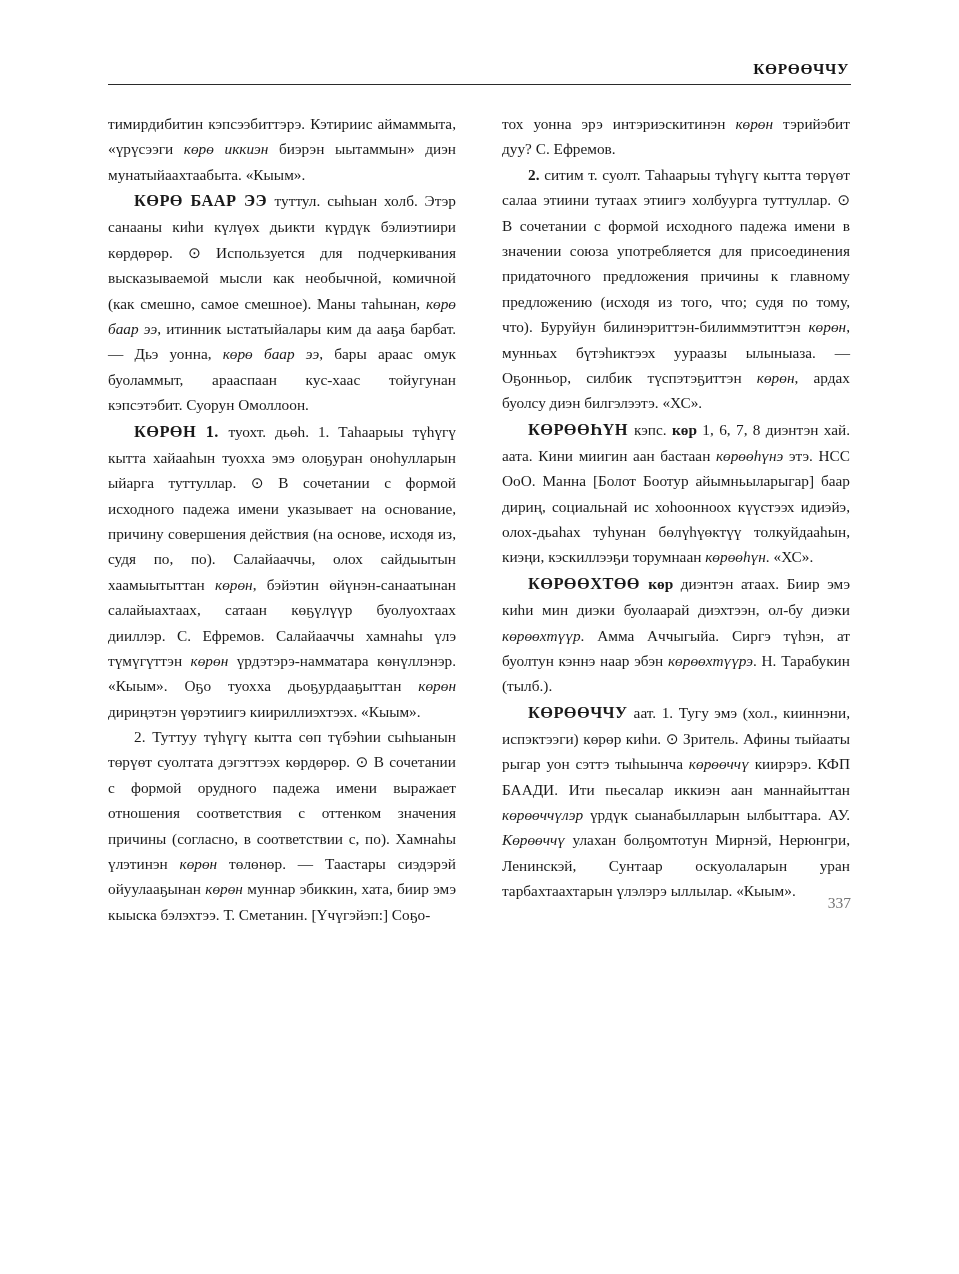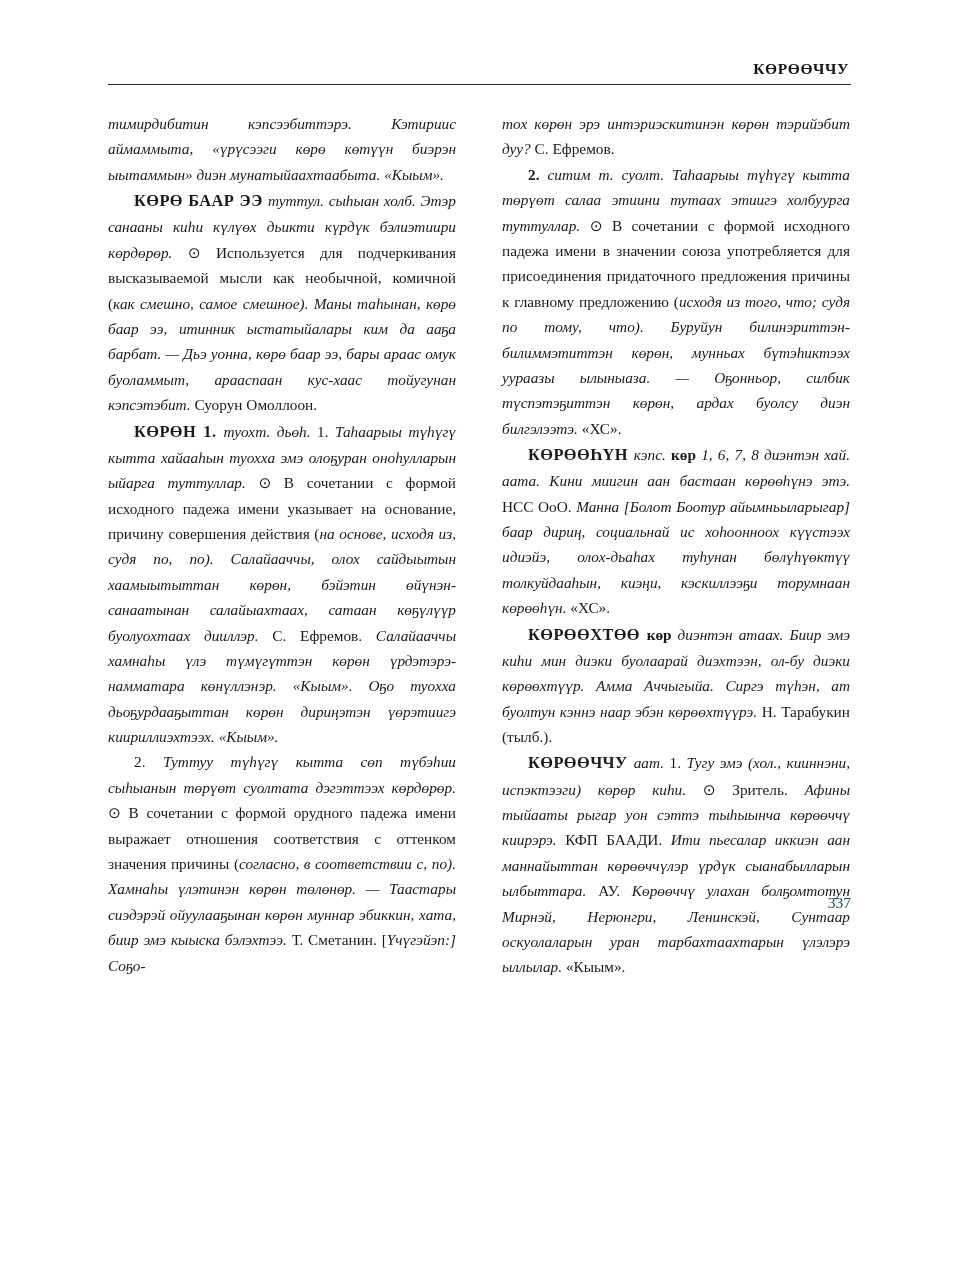--- a/index.html
+++ b/index.html
@@ -58,55 +58,54 @@
   .entry {
     font-weight: bold;
     font-family: "Liberation Serif", serif;
     font-size: 16.4px;
     letter-spacing: 0.4px;
   }
   .bold {
     font-weight: bold;
   }
   .it {
-    font-style: italic;
   }
   .ul {
     font-style: italic;
     text-underline-offset: 2px;
   }
   .sym {
     font-style: normal;
   }
   .pageno {
     position: absolute;
     right: 108px;
     bottom: 44px;
     font-size: 15.5px;
     font-family: "Liberation Serif", serif;
-    color: #0c4a6e;
+    color: #737373;
   }
 </style>
 </head>
 <body>
 
 <div class="page">
 
   <div class="running-head">КӨРӨӨЧЧУ</div>
   <hr class="head-rule">
 
   <div class="columns">
     <div class="col" id="col-left">
-        <div class="para noindent"><span class="it">тимирдибитин кэпсээбиттэрэ. Кэтириис аймаммыта, «үрүсээги </span><span class="ul">көрө көтүүн</span><span class="it"> биэрэн ыытаммын» диэн мунатыйаахтаабыта. «Кыым».</span></div>
+        <div class="para noindent"><span class="it">тимирдибитин кэпсээбиттэрэ. Кэтириис аймаммыта, «үрүсээги </span><span class="ul">көрө иккиэн</span><span class="it"> биэрэн ыытаммын» диэн мунатыйаахтаабыта. «Кыым».</span></div>
         <div class="para"><span class="entry">КӨРӨ БААР ЭЭ </span><span class="it">туттул. сыһыан холб. Этэр санааны киһи күлүөх дьикти күрдүк бэлиэтиири көрдөрөр. </span><span class="sym">⊙ </span><span>Используется для подчеркивания высказываемой мысли как необычной, комичной (</span><span class="it">как смешно, самое смешное). Маны таһынан, </span><span class="ul">көрө баар ээ</span><span class="it">, итинник ыстатыйалары ким да ааҕа барбат. — Дьэ уонна, </span><span class="ul">көрө баар ээ</span><span class="it">, бары араас омук буоламмыт, арааспаан кус-хаас тойугунан кэпсэтэбит. </span><span>Суорун Омоллоон.</span></div>
         <div class="para"><span class="entry">КӨРӨН 1. </span><span class="it">туохт. дьөһ. </span><span>1. </span><span class="it">Таһаарыы түһүгү кытта хайааһын туохха эмэ олоҕуран оноһулларын ыйарга туттуллар. </span><span class="sym">⊙ </span><span>В сочетании с формой исходного падежа имени указывает на основание, причину совершения действия (</span><span class="it">на основе, исходя из, судя по, по). Салайааччы, олох сайдыытын хаамыытыттан </span><span class="ul">көрөн</span><span class="it">, бэйэтин өйүнэн-санаатынан салайыахтаах, сатаан көҕүлүүр буолуохтаах дииллэр. </span><span>С. Ефремов. </span><span class="it">Салайааччы хамнаһы үлэ түмүгүттэн </span><span class="ul">көрөн</span><span class="it"> үрдэтэрэ-намматара көнүллэнэр. «Кыым». Оҕо туохха дьоҕурдааҕыттан </span><span class="ul">көрөн</span><span class="it"> дириңэтэн үөрэтиигэ киириллиэхтээх. «Кыым».</span></div>
         <div class="para"><span>2. </span><span class="it">Туттуу түһүгү кытта сөп түбэһии сыһыанын төрүөт суолтата дэгэттээх көрдөрөр. </span><span class="sym">⊙ </span><span>В сочетании с формой орудного падежа имени выражает отношения соответствия с оттенком значения причины (</span><span class="it">согласно, в соответствии с, по). Хамнаһы үлэтинэн </span><span class="ul">көрөн</span><span class="it"> төлөнөр. — Таастары сиэдэрэй ойуулааҕынан </span><span class="ul">көрөн</span><span class="it"> муннар эбиккин, хата, биир эмэ кыыска бэлэхтээ. </span><span>Т. Сметанин. [</span><span class="it">Үчүгэйэп:] Соҕо-</span></div>
       </div>
     <div class="col" id="col-right">
-        <div class="para noindent"><span class="it">тох көрөн эрэ интэриэскитинэн </span><span class="ul">көрөн</span><span class="it"> тэрийэбит дуу? </span><span>С. Ефремов.</span></div>
+        <div class="para noindent"><span class="it">тох уонна эрэ интэриэскитинэн </span><span class="ul">көрөн</span><span class="it"> тэрийэбит дуу? </span><span>С. Ефремов.</span></div>
         <div class="para"><span class="bold">2. </span><span class="it">ситим т. суолт. </span><span class="it">Таһаарыы түһүгү кытта төрүөт салаа этиини тутаах этиигэ холбуурга туттуллар. </span><span class="sym">⊙ </span><span>В сочетании с формой исходного падежа имени в значении союза употребляется для присоединения придаточного предложения причины к главному предложению (</span><span class="it">исходя из того, что; судя по тому, что). Буруйун билинэриттэн-билиммэтиттэн </span><span class="ul">көрөн</span><span class="it">, мунньах бүтэһиктээх уураазы ылыныаза. — Оҕонньор, силбик түспэтэҕиттэн </span><span class="ul">көрөн</span><span class="it">, ардах буолсу диэн билгэлээтэ. </span><span>«ХС».</span></div>
         <div class="para"><span class="entry">КӨРӨӨҺҮН </span><span class="it">кэпс. </span><span class="bold">көр </span><span class="it">1, 6, 7, 8 диэнтэн хай. аата. Кини миигин аан бастаан </span><span class="ul">көрөөһүнэ</span><span class="it"> этэ. </span><span>НСС ОоО. </span><span class="it">Манна [Болот Боотур айымньыларыгар] баар дириң, социальнай ис хоһоонноох күүстээх идиэйэ, олох-дьаһах туһунан бөлүһүөктүү толкуйдааһын, киэңи, кэскиллээҕи торумнаан </span><span class="ul">көрөөһүн</span><span class="it">. </span><span>«ХС».</span></div>
         <div class="para"><span class="entry">КӨРӨӨХТӨӨ </span><span class="bold">көр </span><span class="it">диэнтэн атаах. Биир эмэ киһи мин диэки буолаарай диэхтээн, ол-бу диэки </span><span class="ul">көрөөхтүүр</span><span class="it">. Амма Аччыгыйа. Сиргэ түһэн, ат буолтун кэннэ наар эбэн </span><span class="ul">көрөөхтүүрэ</span><span class="it">. </span><span>Н. Тарабукин (тылб.).</span></div>
         <div class="para"><span class="entry">КӨРӨӨЧЧУ </span><span class="it">аат. </span><span>1. </span><span class="it">Тугу эмэ (хол., кииннэни, испэктээги) көрөр киһи. </span><span class="sym">⊙ </span><span>Зритель. </span><span class="it">Афины тыйааты рыгар уон сэттэ тыһыынча </span><span class="ul">көрөөччү</span><span class="it"> киирэрэ. </span><span>КФП БААДИ. </span><span class="it">Ити пьесалар иккиэн аан маннайыттан </span><span class="ul">көрөөччүлэр</span><span class="it"> үрдүк сыанабылларын ылбыттара. </span><span>АУ. </span><span class="ul">Көрөөччү</span><span class="it"> улахан болҕомтотун Мирнэй, Нерюнгри, Ленинскэй, Сунтаар оскуолаларын уран тарбахтаахтарын үлэлэрэ ыллылар. </span><span>«Кыым».</span></div>
       </div>
   </div>
 
   <div class="pageno">337</div>
 </div>
 

